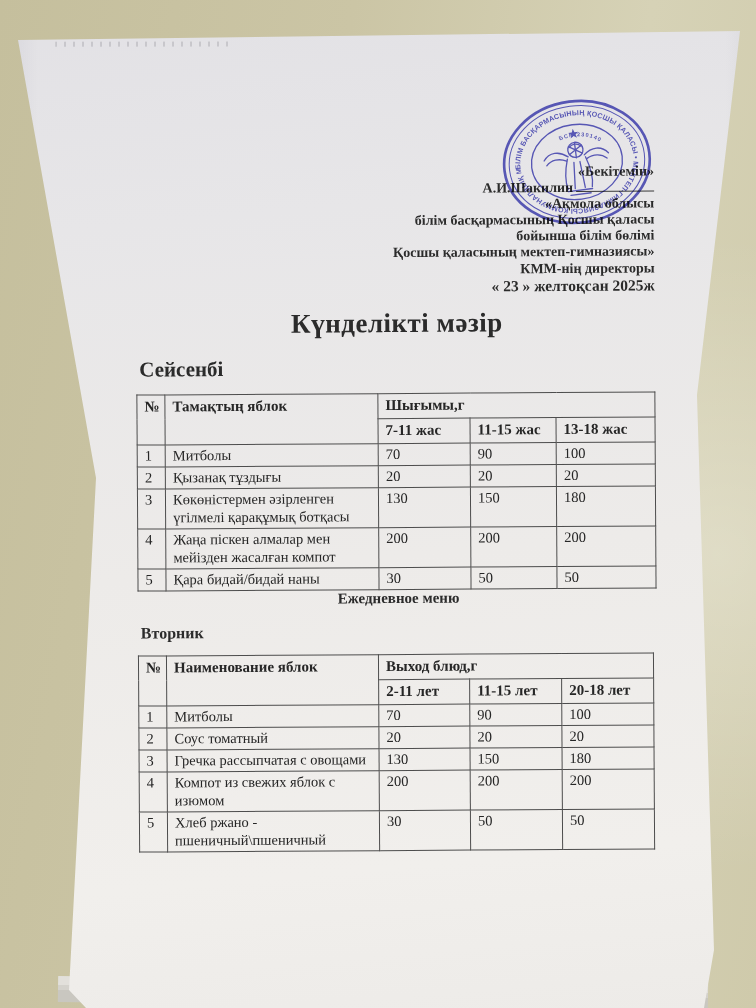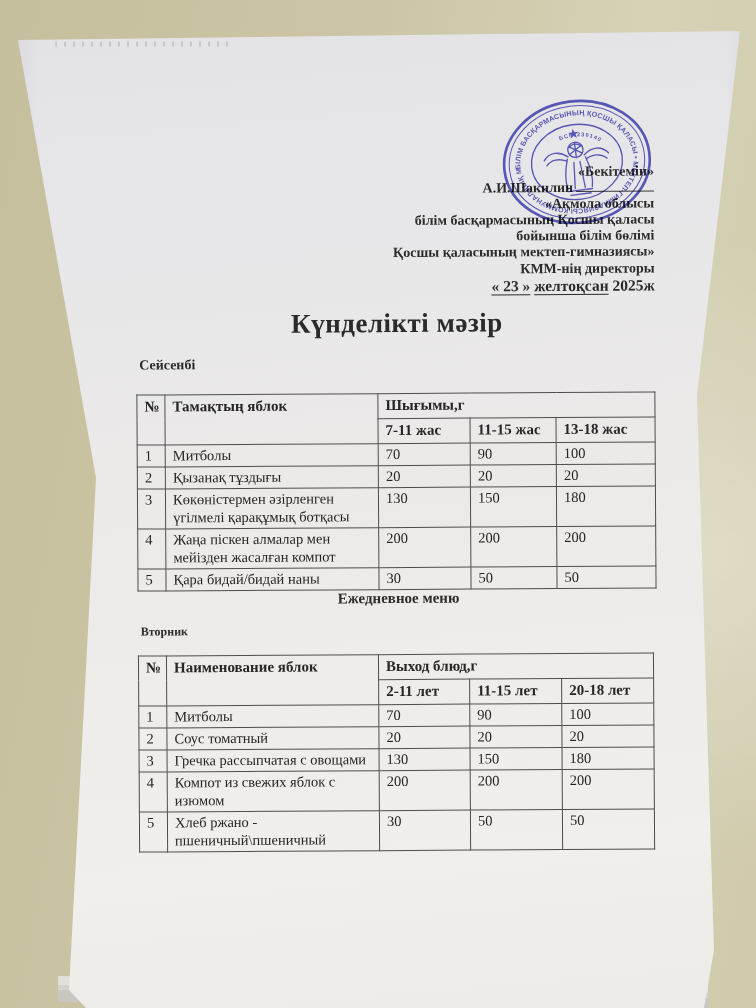--- a/index.html
+++ b/index.html
@@ -21,28 +21,28 @@
     filter:drop-shadow(3px 5px 5px rgba(80,72,45,.35)) drop-shadow(-2px 2px 3px rgba(80,72,45,.18));}
   .sheet-content{position:absolute;inset:0;transform:rotate(-.35deg);transform-origin:400px 500px;}
   .top-marks{position:absolute;left:58px;top:40px;width:175px;height:5px;opacity:.45;
     background:repeating-linear-gradient(90deg,rgba(110,110,118,.5) 0 2px,transparent 2px 9px);
     transform:rotate(.3deg);}
   
   .approval-block{position:absolute;top:165px;right:100px;width:340px;text-align:right;
     font-weight:bold;font-size:14px;line-height:16.1px;white-space:nowrap;}
   .sig-underline{display:inline-block;width:78px;border-bottom:1.5px solid #3a3a3a;height:2px;margin-left:3px;}
   .date-line{font-size:15.5px;margin-top:1px;}
-  .u{text-decoration:underline;text-underline-offset:3px;}
+  .u{text-underline-offset:3px;}
   
   .doc-title{position:absolute;left:140px;top:308px;width:516px;text-align:center;
     font-weight:bold;font-size:27px;letter-spacing:.5px;}
-  .day-head{position:absolute;left:140px;font-weight:bold;font-size:14px;}
+  .day-head{position:absolute;left:140px;font-weight:bold;font-size:21px;}
   .day-kk{top:356px;}
   .ru-title{position:absolute;left:140px;top:590px;width:516px;text-align:center;font-weight:bold;font-size:15px;}
-  .day-ru{top:623px;font-size:12px;}
+  .day-ru{top:623px;font-size:16px;}
   
   table.menu{position:absolute;border-collapse:collapse;table-layout:fixed;
     font-size:14.5px;line-height:1.25;color:#262626;}
   #t-kk{left:137px;top:393px;width:518px;}
   #t-ru{left:137px;top:654px;width:515px;}
   table.menu th,table.menu td{border:1px solid #4d4d4d;text-align:left;vertical-align:top;
     padding:1px 5px 2px 7px;overflow:hidden;}
   table.menu{border:1.5px solid #3f3f3f;}
   table.menu th{font-weight:bold;font-size:15px;padding-top:2px;padding-bottom:3px;}
   

